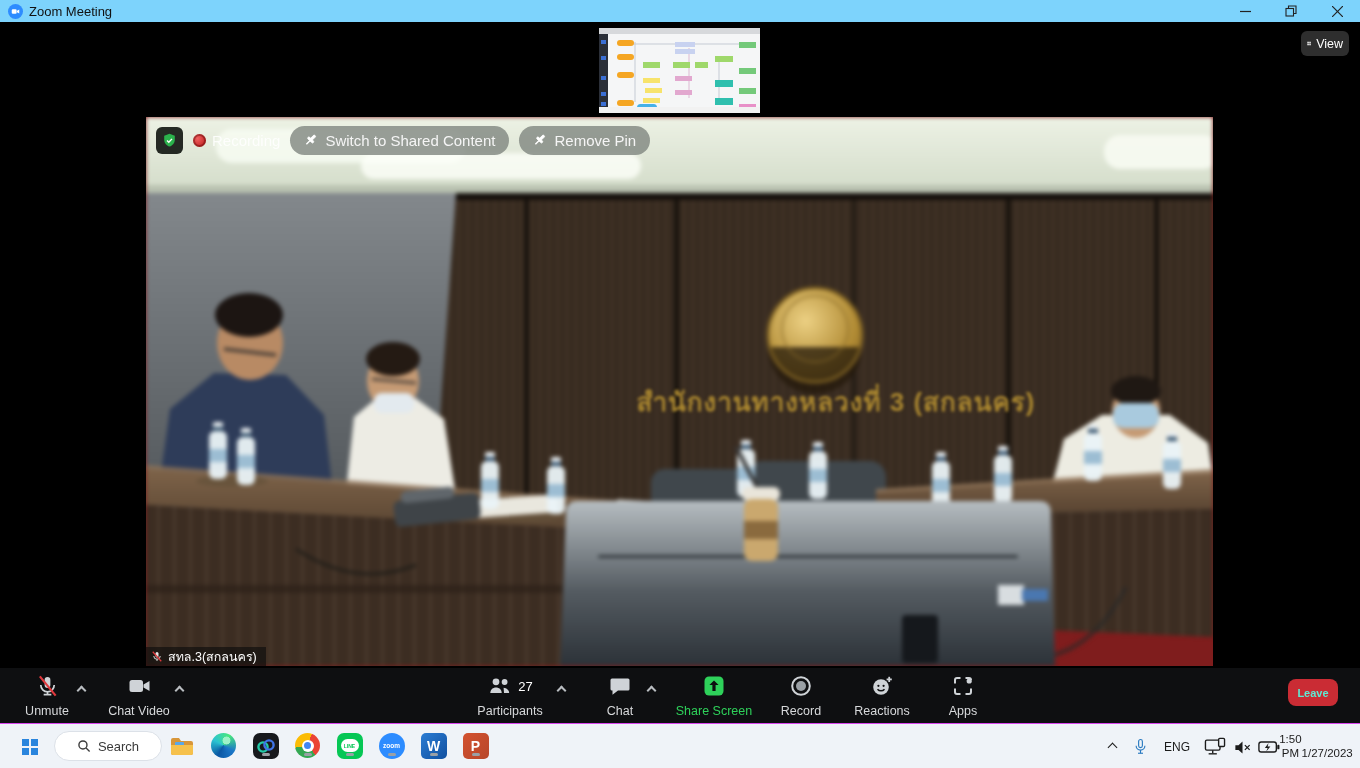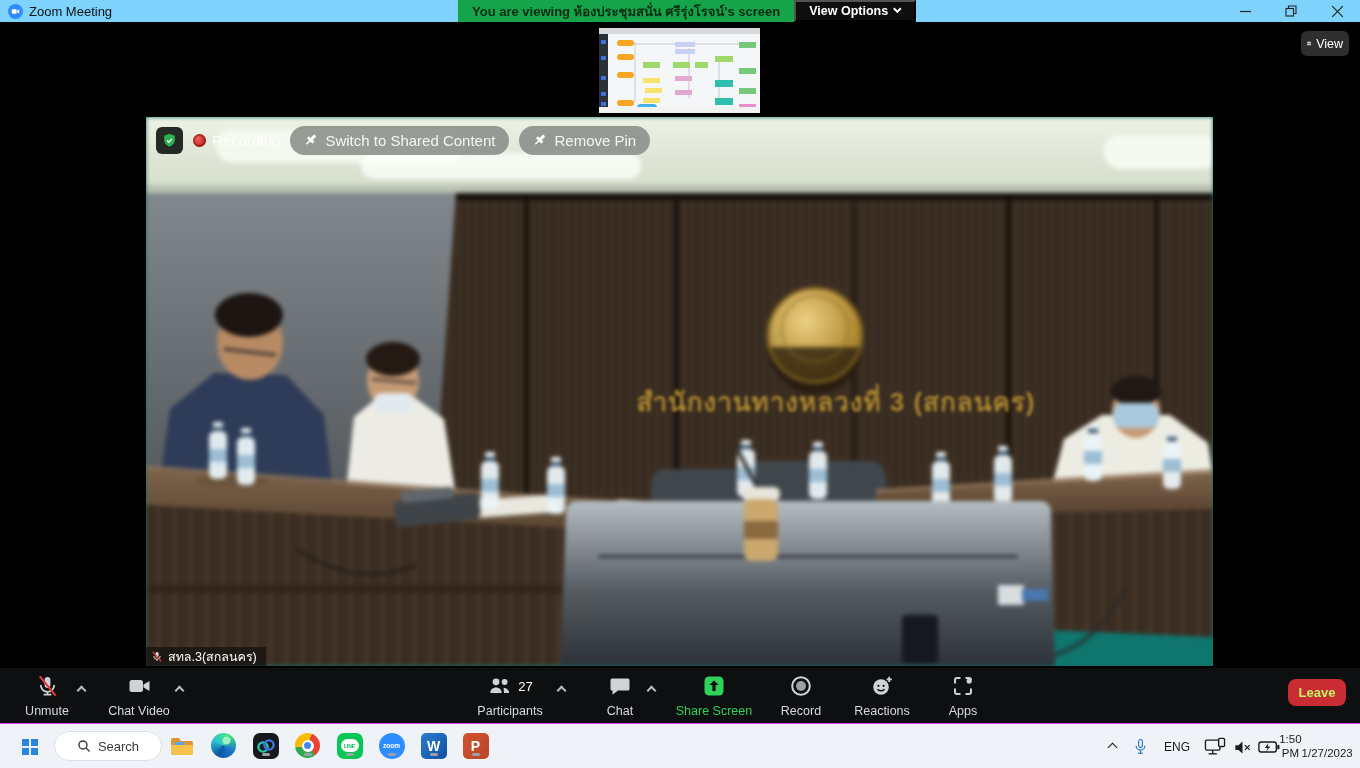--- a/index.html
+++ b/index.html
@@ -20,37 +20,37 @@
   .chv.up{transform:rotate(135deg)}
   .chv.white{border-color:#fff;width:6px;height:6px}
   .chv.dark{border-color:#1b1b1b;width:7px;height:7px;border-width:1.6px}
 
   
   #stage{position:absolute;left:0;top:22px;width:1360px;height:646px;background:#000}
   #thumb{position:absolute;left:599px;top:6px;width:161px;height:85px;background:#111}
   #viewbtn{position:absolute;left:1301px;top:9px;width:48px;height:25px;background:#2e2e2e;border:none;border-radius:6px;color:#fff;font-size:12.5px;display:flex;align-items:center;justify-content:center;gap:5px}
 
   
-  #video{position:absolute;left:146px;top:95px;width:1067px;height:549px;background:#0f766e;overflow:hidden}
+  #video{position:absolute;left:146px;top:95px;width:1067px;height:549px;background:#7f1d1d;overflow:hidden}
   .scene{position:absolute;left:0;top:0;width:100%;height:100%;filter:blur(2.2px)}
   .wallsign{position:absolute;left:430px;top:264px;width:520px;text-align:center;font-size:26px;font-weight:bold;color:#a8852f;filter:blur(1.4px);letter-spacing:1px;white-space:nowrap}
   .ov{position:absolute;left:10px;top:9px;display:flex;align-items:center;gap:10px}
   .shield{width:27px;height:27px;border-radius:6px;background:rgba(16,20,16,.9);display:flex;align-items:center;justify-content:center;border:none;padding:0}
   .rec{display:flex;align-items:center;gap:6px;color:rgba(255,255,255,.85);font-size:15px}
   .recdot{width:13px;height:13px;border-radius:50%;background:radial-gradient(circle at 35% 35%,#f06060,#c62828 72%);box-shadow:inset 0 0 0 2px rgba(70,0,0,.35)}
   .pill{height:29px;border-radius:15px;background:rgba(128,134,128,.8);display:flex;align-items:center;gap:7px;padding:0 14px;color:#f5f5f5;font-size:15px;border:none}
   .tag{position:absolute;left:0;bottom:0;height:19px;background:rgba(12,12,12,.62);display:flex;align-items:center;gap:5px;padding:0 9px 0 5px;color:#fff;font-size:12.5px}
 
   
   #zoombar{position:absolute;left:0;top:668px;width:1360px;height:55px;background:#0e0f11}
   .ctrl{position:absolute;top:6px;height:44px;display:flex;flex-direction:column;align-items:center;justify-content:space-between;color:#d7d9db;font-size:12.5px;background:transparent;border:none;padding:0}
   .iconrow{display:flex;align-items:center;gap:5px;height:24px}
   .chvbtn{position:absolute;top:12px;background:transparent;border:none;padding:2px}
   .green{color:#2ed15a}
-  #leave{position:absolute;left:1288px;top:11px;width:58px;height:27px;background:#ca2c34;border:none;border-radius:8px;color:#bef264;font-weight:bold;font-size:13px}
+  #leave{position:absolute;left:1288px;top:11px;width:50px;height:27px;background:#ca2c34;border:none;border-radius:8px;color:#5eead4;font-weight:bold;font-size:11px}
 
   
   #taskbar{position:absolute;left:0;top:723px;width:1360px;height:45px;background:#eff3f8;border-top:1px solid #d946ef}
   .tk{position:absolute;display:flex;align-items:center;justify-content:center;background:transparent;border:none;padding:0}
   .appicon{width:27px;height:27px;top:8px}
   .winlogo{display:grid;grid-template-columns:7px 7px;grid-template-rows:7px 7px;gap:1.6px}
   .winlogo i{background:#2a85dd}
   .search{left:54px;top:7px;width:108px;height:30px;background:#fff;border:1px solid #dce1e8;border-radius:16px;gap:7px;font-size:13px;color:#3a3a3a}
   .ind{position:absolute;bottom:3px;width:8px;height:3px;border-radius:2px;background:#9aa0a6}
   .edgeball{width:25px;height:25px;border-radius:50%;background:
@@ -68,27 +68,20 @@
 
 <div id="titlebar">
   <div class="tb-title">
     <span class="zoomlogo">
       <svg width="9" height="9" viewBox="0 0 24 24">
           <rect x="2" y="6" width="13" height="12" rx="3" fill="#fff"></rect>
           <path d="M16 10l6-3.5v11L16 14z" fill="#fff"></path>
         </svg>
     </span>
     <span>Zoom Meeting</span>
-  </div>
-  <div id="banner">
-    <div class="banner-green">You are viewing ห้องประชุมสนั่น ศรีรุ่งโรจน์'s screen</div>
-    <button class="banner-opts">
-      <span>View Options</span>
-      <span class="chv down white"></span>
-    </button>
   </div>
   <div class="winctl">
     <button class="wbtn">
       <svg width="11" height="11" viewBox="0 0 11 11">
           <line x1="0" y1="5.5" x2="11" y2="5.5" stroke="#222" stroke-width="1.2"></line>
         </svg>
     </button>
     <button class="wbtn">
       <svg width="12" height="12" viewBox="0 0 12 12" fill="none" stroke="#222" stroke-width="1.1">
           <rect x="1" y="3.5" width="7.5" height="7.5"></rect>

